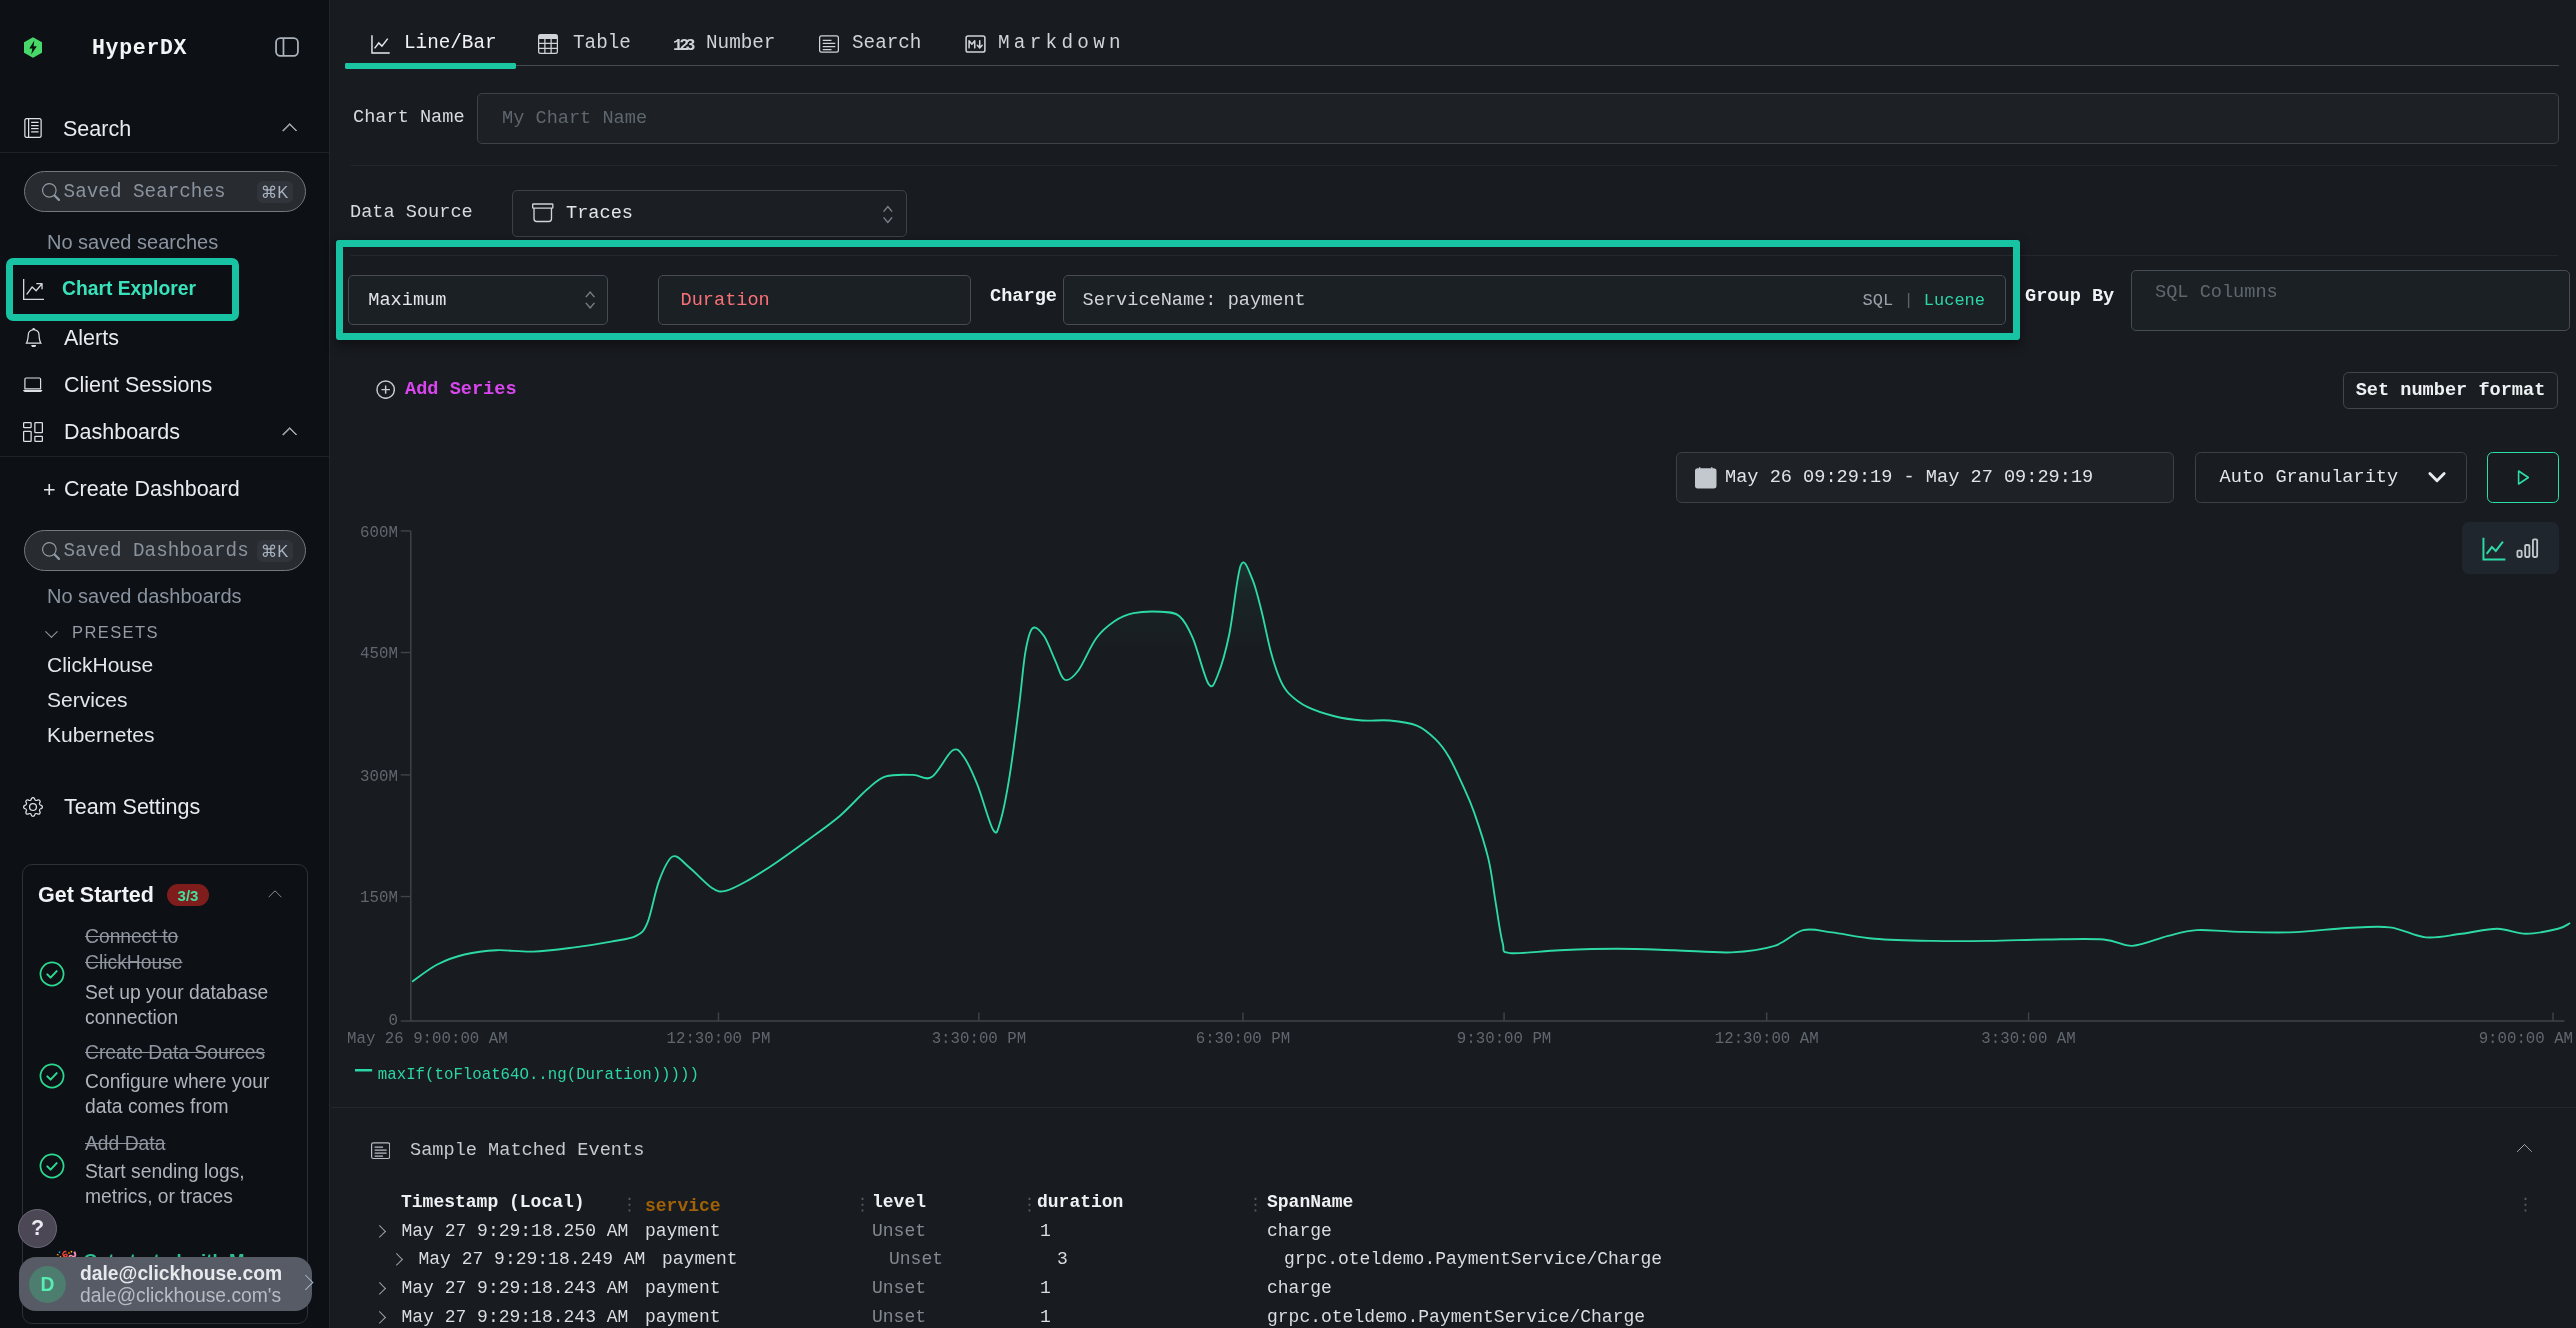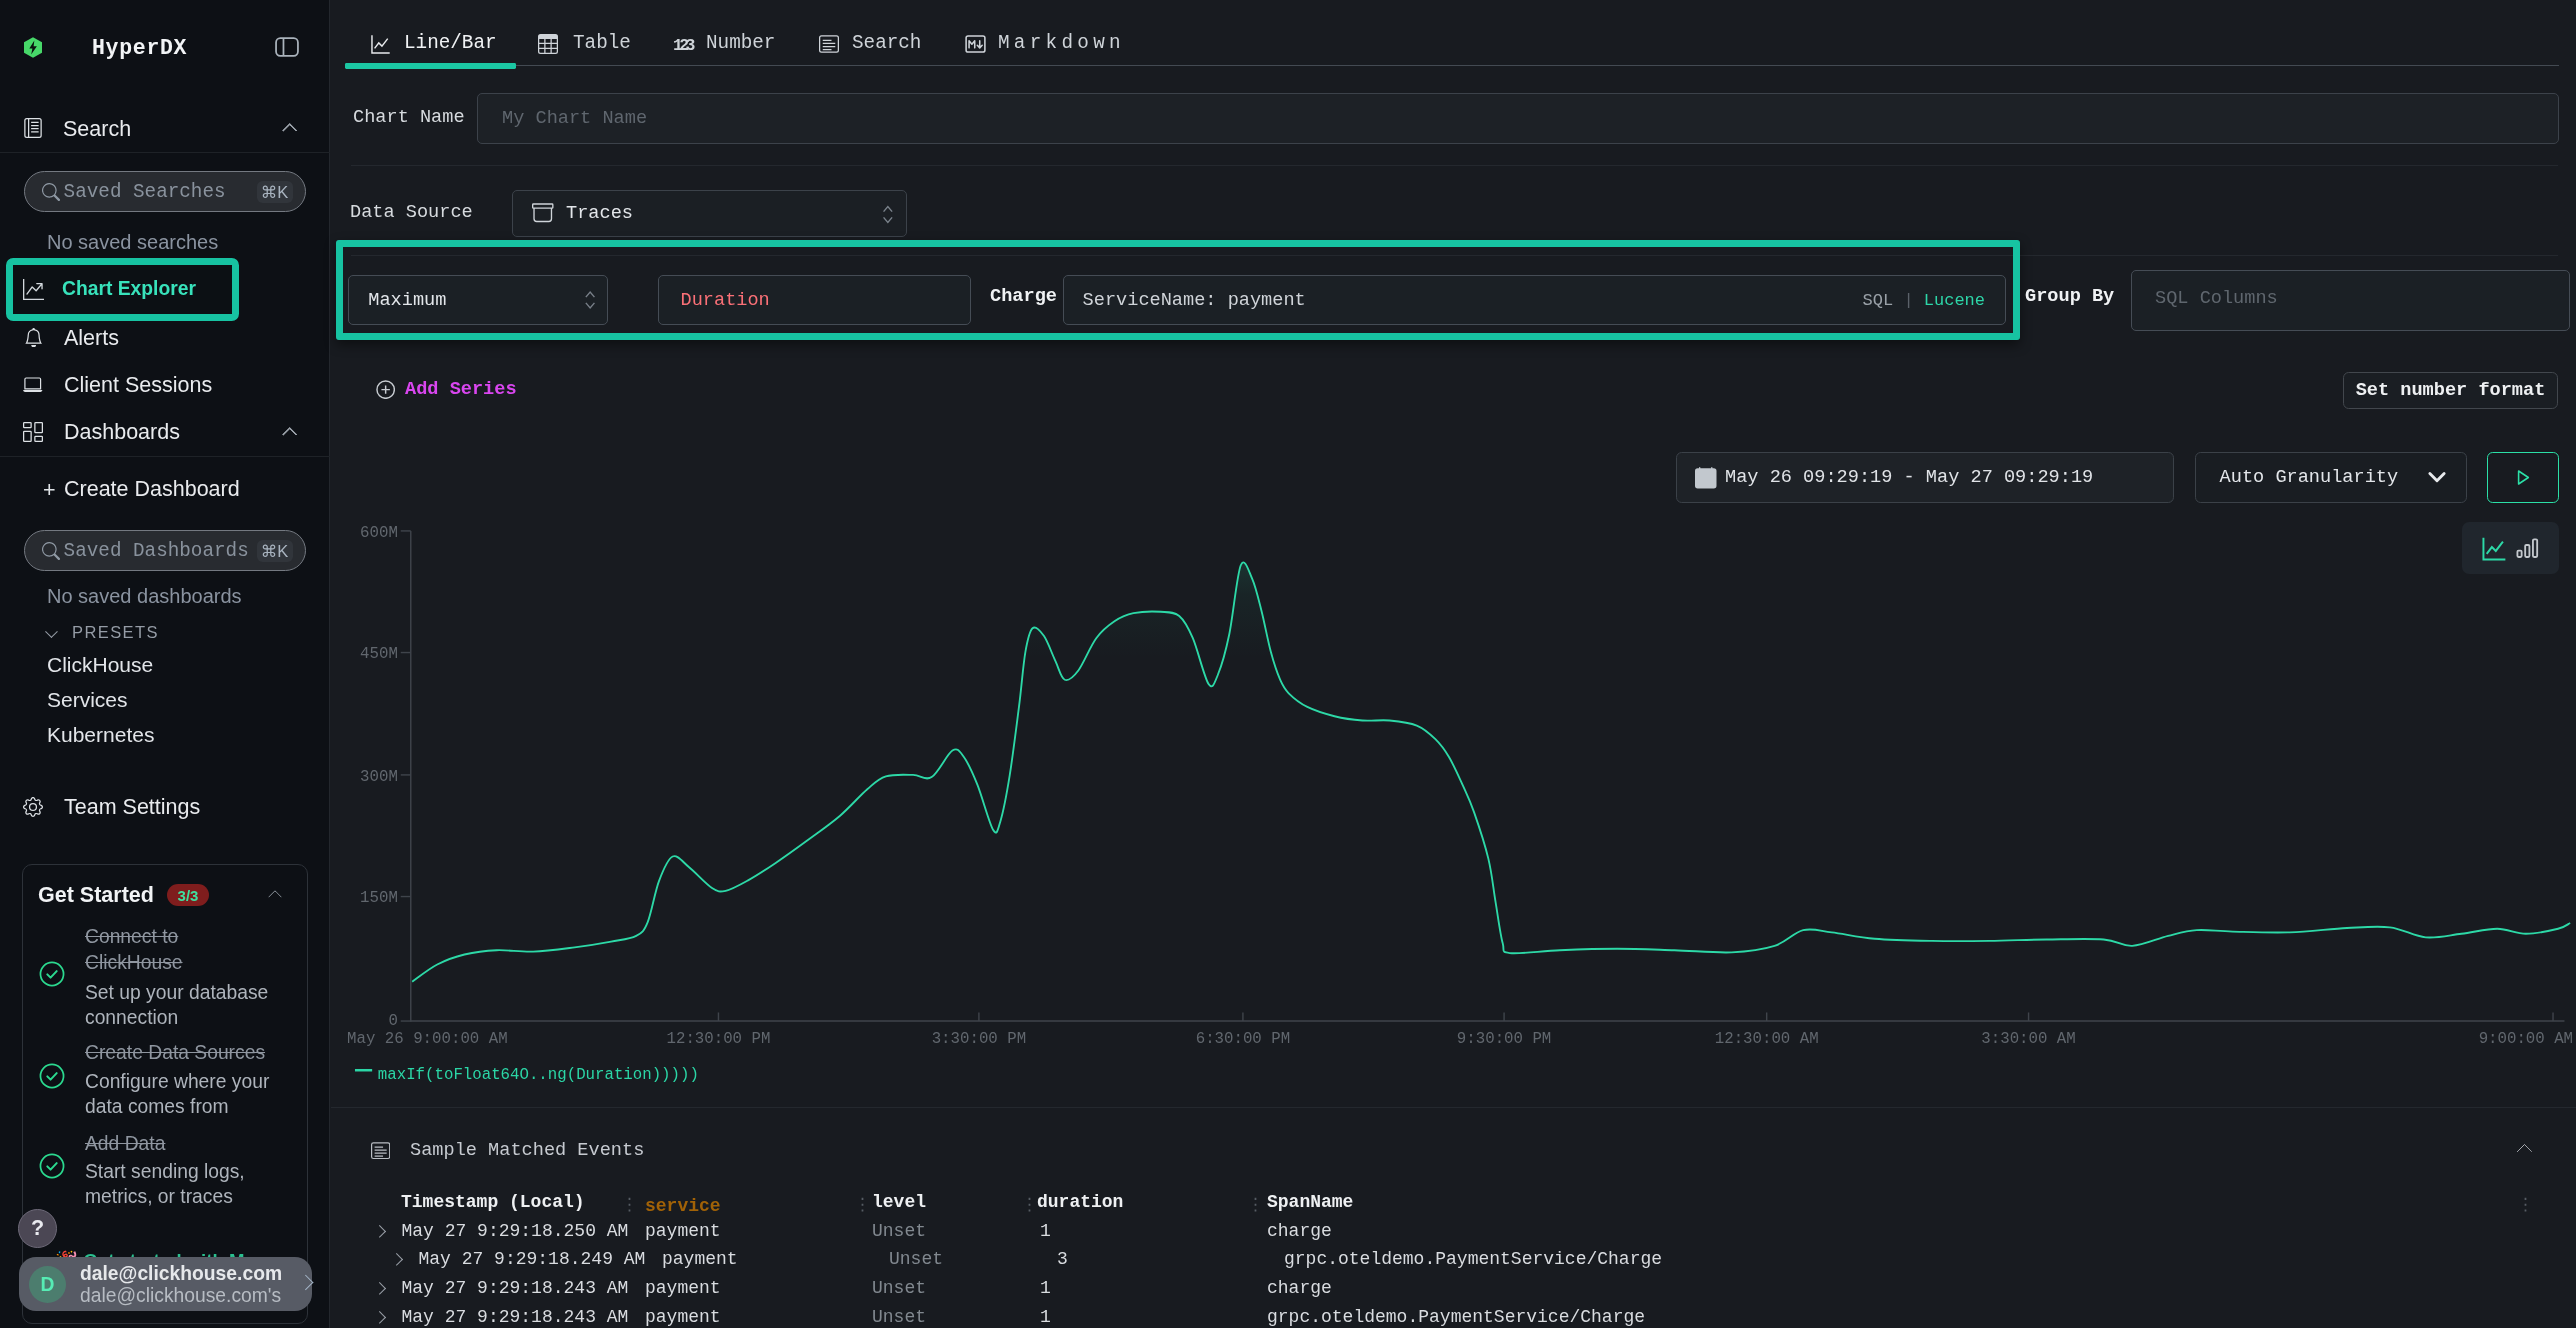--- a/index.html
+++ b/index.html
@@ -191,21 +191,21 @@
 <div class="abs inputbox" style="left:658px;top:275px;width:313px;height:50px;background:#1b2025;border-color:#454c55;">
   <div class="abs mono" style="left:21.5px;top:13.6px;font-size:18.6px;color:#fa7077;">Duration</div>
 </div>
 <div class="abs mono bold" style="left:990px;top:286px;font-size:18.6px;color:#f0f2f4;">Charge</div>
 <div class="abs inputbox" style="left:1063px;top:275px;width:943px;height:50px;background:#1b2025;border-color:#454c55;">
   <div class="abs mono" style="left:18.6px;top:13.6px;font-size:18.6px;color:#cfd3d8;">ServiceName: payment</div>
   <div class="abs mono" style="right:20px;top:15px;font-size:17px;color:#9aa1a8;">SQL <span style="color:#5b626a;">|</span> <span style="color:#2dd6a8;">Lucene</span></div>
 </div>
 <div class="abs mono bold" style="left:2025px;top:286px;font-size:18.6px;color:#f0f2f4;">Group By</div>
 <div class="abs inputbox" style="left:2131px;top:270px;width:439px;height:61px;background:#1b2025;border-color:#454c55;">
-  <div class="abs mono" style="left:23px;top:17px;font-size:18.6px;color:#5f666e;">SQL Columns</div>
+  <div class="abs mono" style="left:23px;top:11px;font-size:18.6px;color:#5f666e;">SQL Columns</div>
 </div>
 
 <svg class="abs" style="left:376px;top:380px;" width="19.3" height="19.3" viewBox="0 0 16 16" fill="none" stroke="#c7ccd1" stroke-width="1.2">
   <circle cx="8" cy="8" r="7.2"></circle>
   <path d="M8 4.5v7M4.5 8h7"></path>
 </svg>
 <div class="abs mono bold" style="left:405px;top:379px;font-size:18.6px;color:#d946ef;">Add Series</div>
 <div class="abs ctr2 mono bold" style="left:2343px;top:372px;width:215px;height:37px;border:1.4px solid #42474d;border-radius:5.7px;background:#1a1e23;font-size:18.6px;color:#eef0f2;">Set number format</div>
 
 <div class="abs" style="left:1676px;top:452px;width:498px;height:51px;border:1.4px solid #3b4148;border-radius:5.7px;background:#1e2227;">

